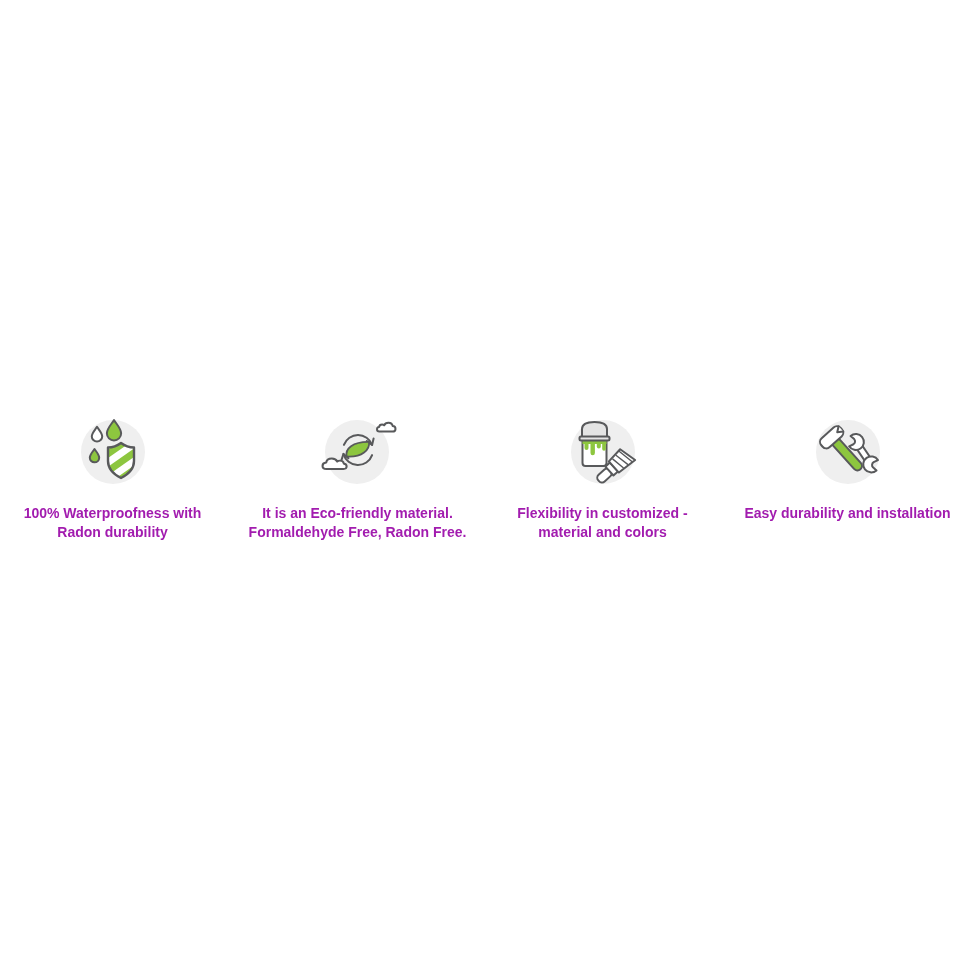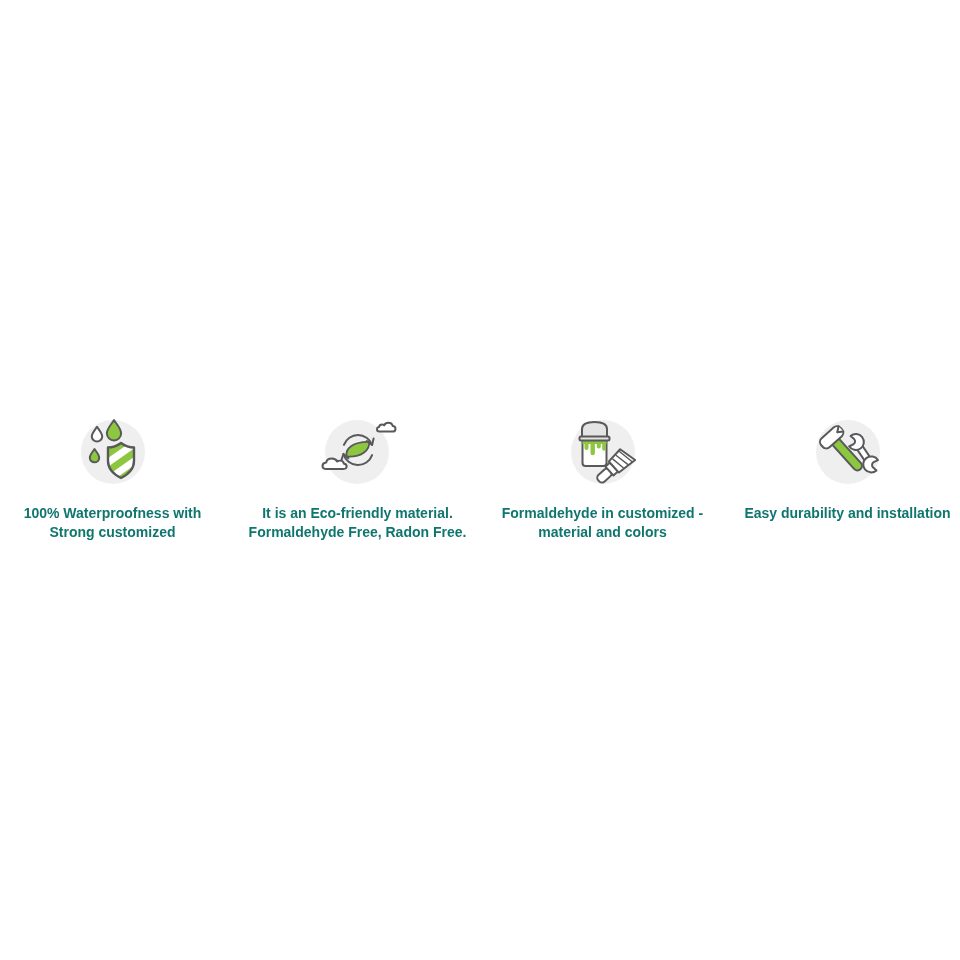--- a/index.html
+++ b/index.html
@@ -23,21 +23,21 @@
     flex-direction:column;
     align-items:center;
   }
   .icon-wrap{
     width:70px;height:70px;
   }
   .icon-wrap svg{overflow:visible;display:block;}
   .caption{
     margin-top:17px;
     text-align:center;
-    color:#0f766e;
+    color:#a21caf;
     font-weight:700;
     font-size:14px;
     line-height:19px;
     white-space:nowrap;
   }
 </style>
 </head>
 <body>
 
 <div class="features-row">
@@ -74,21 +74,21 @@
             <rect x="-24" y="12" width="48" height="7" fill="#8dc63f"></rect>
           </g>
         </g>
         <g transform="translate(43,43)">
           <path d="M0,-17 C4,-14 9.5,-12.5 13,-12.5 L13,1 C13,10 6,15 0,18 C-6,15 -13,10 -13,1 L-13,-12.5 C-9.5,-12.5 -4,-14 0,-17 Z" fill="none" stroke="#58595b" stroke-width="2.4" stroke-linejoin="round"></path>
         </g>
       </svg>
     </div>
     <div class="caption">
       <div>100% Waterproofness with</div>
-      <div>Strong customized</div>
+      <div>Radon durability</div>
     </div>
   </div>
 
   <div class="feature">
     <div class="icon-wrap">
       <svg width="70" height="70" viewBox="0 0 70 70">
         <circle cx="34" cy="35" r="32" fill="#efefef"></circle>
 
         <path d="M 20.9,27.9 A 15,15 0 0 1 49.1,27.9" fill="none" stroke="#58595b" stroke-width="2" stroke-linecap="round"></path>
         <path d="M-5.5,-3.6 L0,0 L-5.5,3.6" transform="translate(49.1,27.9) rotate(70)" fill="none" stroke="#58595b" stroke-width="2" stroke-linecap="round" stroke-linejoin="round"></path>
@@ -133,21 +133,21 @@
 
         <g transform="translate(47,49) rotate(-42)">
           <rect x="-22" y="-4.5" width="15.5" height="9" rx="4" fill="#ffffff" stroke="#58595b" stroke-width="2"></rect>
           <rect x="-7.5" y="-6" width="6" height="12" fill="#ffffff" stroke="#58595b" stroke-width="2" stroke-linejoin="round"></rect>
           <path d="M-1.5,-7.5 L15,-9 L19,9 L-1.5,7.5 Z" fill="#ffffff" stroke="#58595b" stroke-width="2" stroke-linejoin="round"></path>
           <path d="M3,-6.5 L5,6.8 M8,-7 L10.5,7.3 M13,-7.8 L15.5,8" fill="none" stroke="#58595b" stroke-width="1.4" stroke-linecap="round"></path>
         </g>
       </svg>
     </div>
     <div class="caption">
-      <div>Formaldehyde in customized -</div>
+      <div>Flexibility in customized -</div>
       <div>material and colors</div>
     </div>
   </div>
 
   <div class="feature">
     <div class="icon-wrap">
       <svg width="70" height="70" viewBox="0 0 70 70">
         <circle cx="35" cy="35" r="32" fill="#efefef"></circle>
 
         <g transform="translate(43,25) rotate(-34)" stroke="#58595b" stroke-width="2" stroke-linejoin="round" fill="#ffffff">

